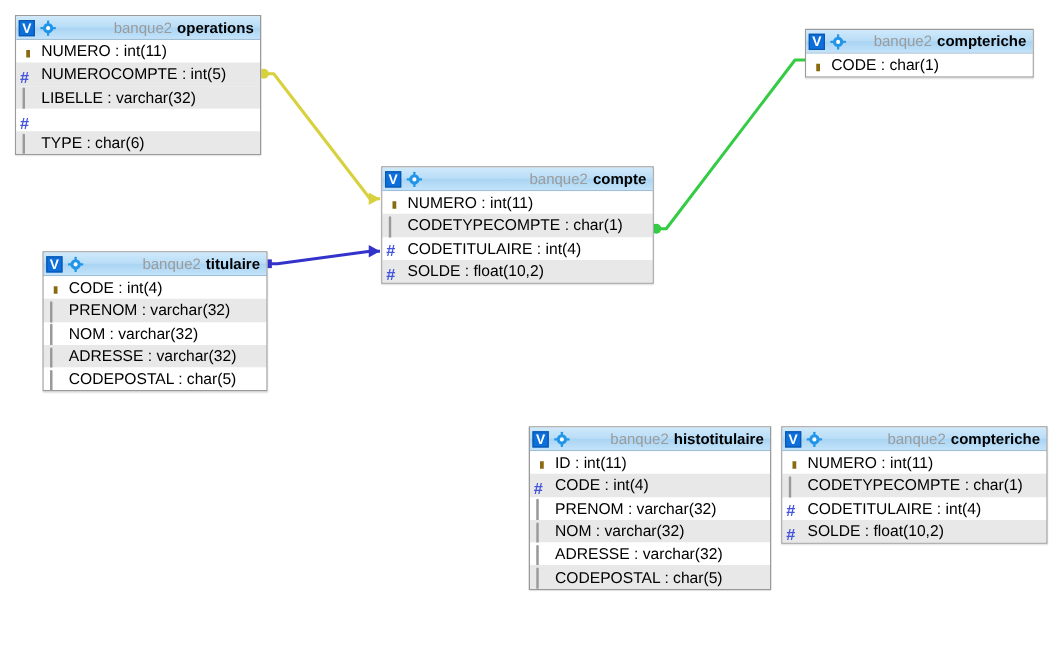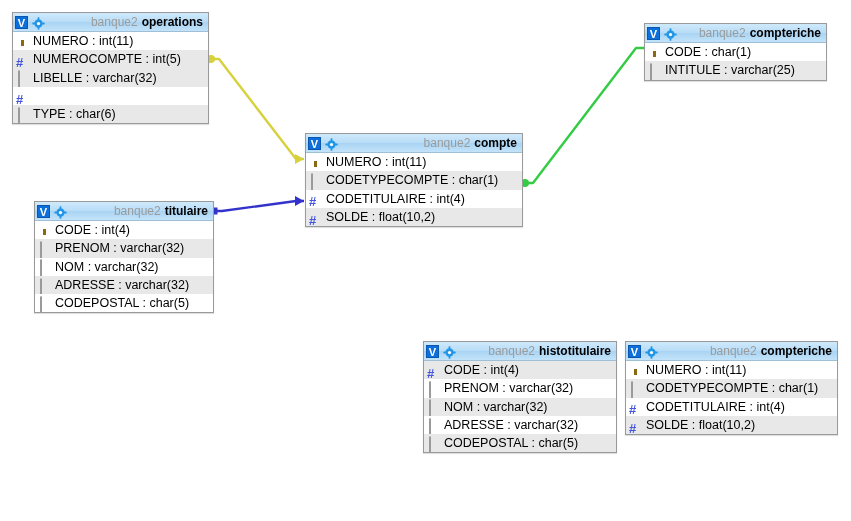--- a/index.html
+++ b/index.html
@@ -235,24 +235,20 @@
               <circle cx="8" cy="8" r="2" fill="#ffffff"></circle>
             </svg></span>
           <span class="hdr-spacer"></span>
           <span class="hdr-schema">banque2</span>
           <span class="hdr-name">compteriche</span>
         </div>
         <div class="col-row odd">
           <span class="col-ico"><span class="ic-key"></span></span>
           <span class="col-text">CODE : char(1)</span>
         </div>
-        <div class="col-row even">
-          <span class="col-ico"><span class="ic-doc"></span></span>
-          <span class="col-text">INTITULE : varchar(25)</span>
-        </div>
       </div>
       <div class="table-box" style="left: 305px; top: 133px; width: 218px;">
         <div class="tbl-header">
           <span class="ico-v">V</span>
           <span class="ico-gear"><svg width="13" height="13" viewBox="0 0 16 16" aria-hidden="true">
               <g fill="#2196e8">
                 <circle cx="8" cy="8" r="5.1"></circle>
                 <rect x="6.9" y="0.4" width="2.2" height="3.4" rx="0.6"></rect>
                 <rect x="6.9" y="12.2" width="2.2" height="3.4" rx="0.6"></rect>
                 <rect x="0.4" y="6.9" width="3.4" height="2.2" rx="0.6"></rect>
@@ -329,20 +325,24 @@
                 <rect x="6.9" y="12.2" width="2.2" height="3.4" rx="0.6"></rect>
                 <rect x="0.4" y="6.9" width="3.4" height="2.2" rx="0.6"></rect>
                 <rect x="12.2" y="6.9" width="3.4" height="2.2" rx="0.6"></rect>
               </g>
               <circle cx="8" cy="8" r="2" fill="#ffffff"></circle>
             </svg></span>
           <span class="hdr-spacer"></span>
           <span class="hdr-schema">banque2</span>
           <span class="hdr-name">histotitulaire</span>
         </div>
+        <div class="col-row odd">
+          <span class="col-ico"><span class="ic-key"></span></span>
+          <span class="col-text">ID : int(11)</span>
+        </div>
         <div class="col-row even">
           <span class="col-ico"><span class="ic-hash">#</span></span>
           <span class="col-text">CODE : int(4)</span>
         </div>
         <div class="col-row odd">
           <span class="col-ico"><span class="ic-doc"></span></span>
           <span class="col-text">PRENOM : varchar(32)</span>
         </div>
         <div class="col-row even">
           <span class="col-ico"><span class="ic-doc"></span></span>

